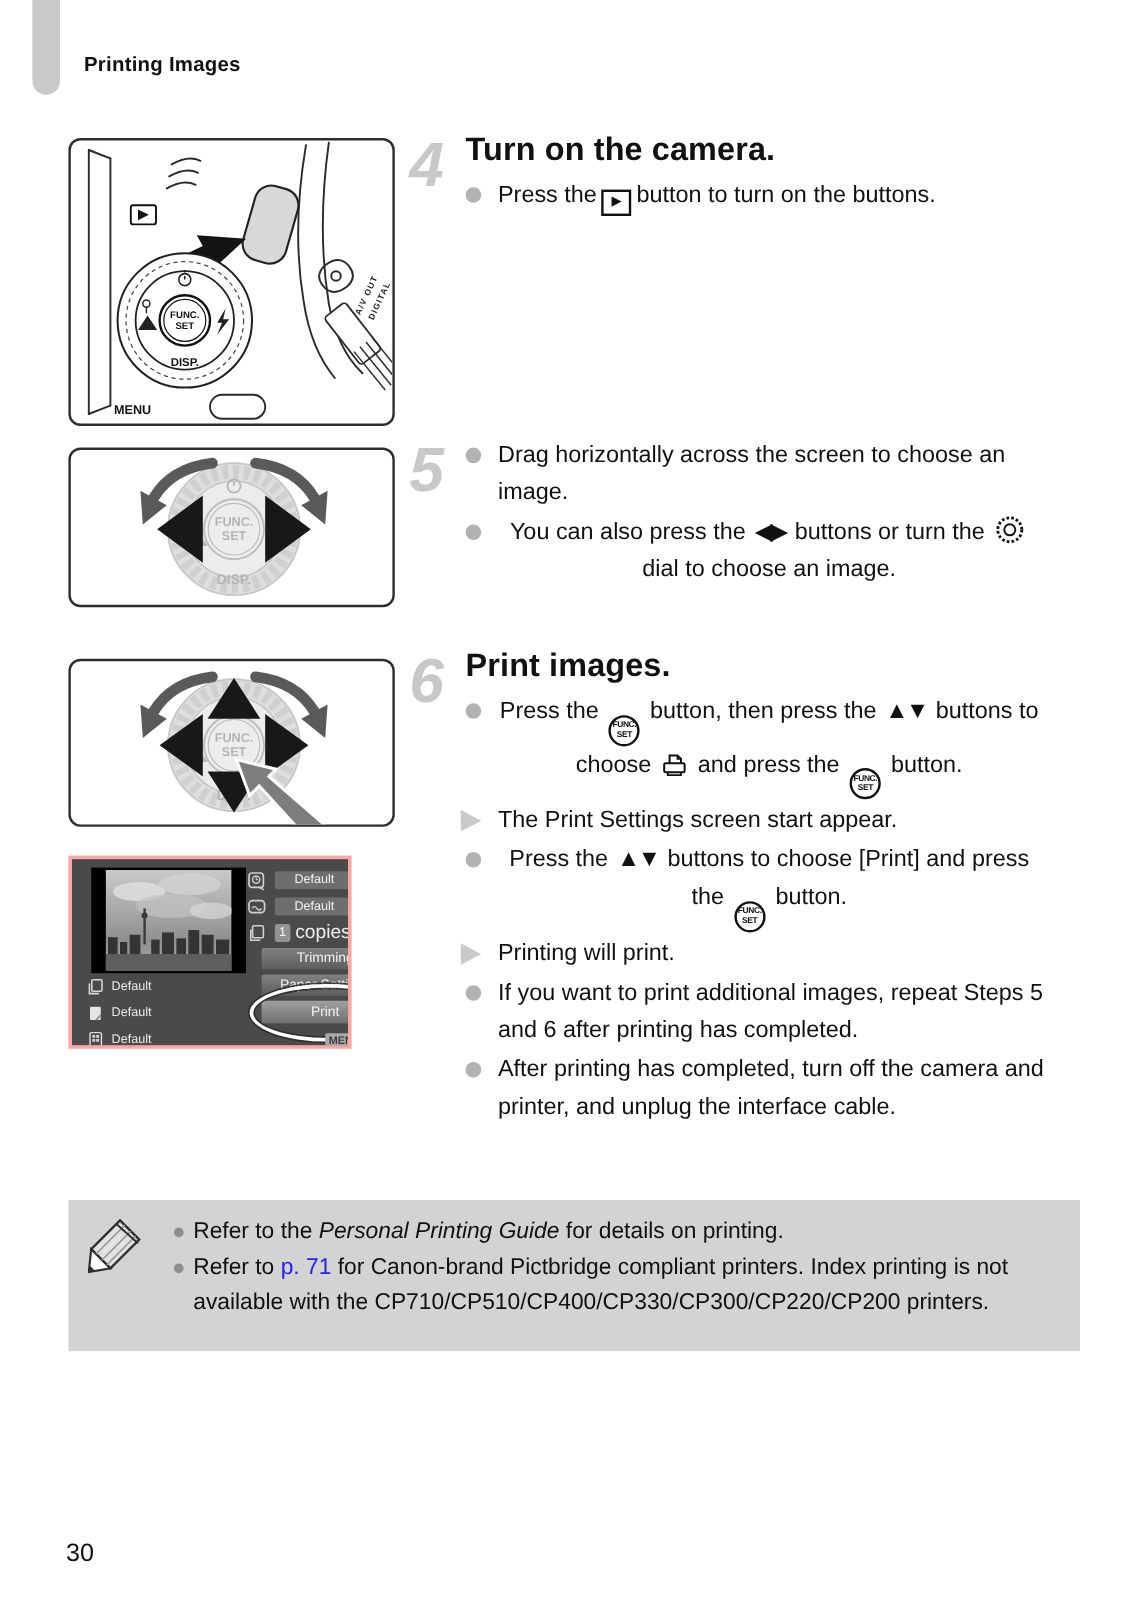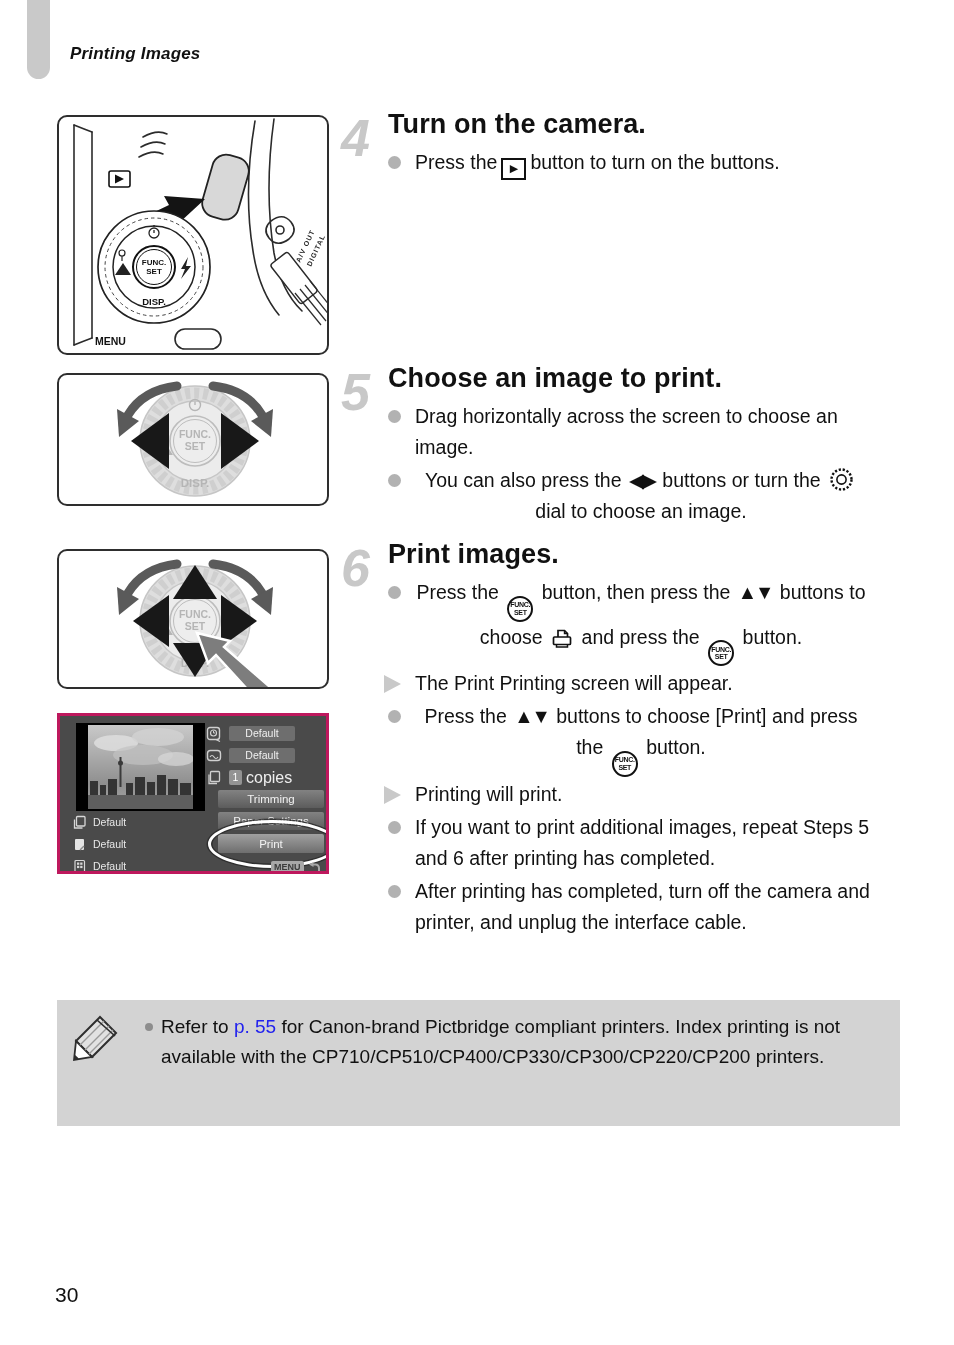--- a/index.html
+++ b/index.html
@@ -3,21 +3,21 @@
 <meta charset="utf-8">
 <style>
   html,body{margin:0;padding:0;}
   body{
     width:954px;height:1345px;position:relative;background:#ffffff;
     font-family:"Liberation Sans", sans-serif;color:#111;overflow:hidden;
   }
   .abs{position:absolute;}
   
   .chapter-tab{left:27px;top:0;width:23px;height:79px;background:#c9c9c9;border-radius:0 0 12px 12px;}
-  .page-header{left:70px;top:44px;font-size:17px;font-weight:bold;letter-spacing:.2px;font-style:italic;}
+  .page-header{left:70px;top:44px;font-size:17px;font-weight:bold;letter-spacing:.2px;}
   
   .fig{background:#fff;border:2px solid #2e2e2e;border-radius:10px;box-sizing:border-box;overflow:hidden;}
   .fig1{left:57px;top:115px;width:272px;height:240px;}
   .fig2{left:57px;top:373px;width:272px;height:133px;}
   .fig3{left:57px;top:549px;width:272px;height:140px;}
   .fig svg{display:block;width:100%;height:100%;}
   
   .step{position:absolute;left:341px;width:575px;}
   .step4{top:110px;}
   .step5{top:364px;}
@@ -41,21 +41,21 @@
   .inlsvg{display:inline-block;vertical-align:-5px;margin:0 3px;}
   
   .notebox{left:57px;top:1000px;width:843px;height:126px;background:#d3d3d3;box-sizing:border-box;}
   .pencil{position:absolute;left:16px;top:14px;}
   .notebox ul{list-style:none;margin:12px 0 0 88px;padding:0;max-width:720px;}
   .notebox li{position:relative;padding-left:16px;font-size:19px;line-height:29.5px;overflow-wrap:break-word;}
   .ndot{position:absolute;left:0;top:11px;width:8px;height:8px;border-radius:50%;background:#8d8d8d;}
   .it{font-style:italic;}
   .link{color:#2222ee;cursor:pointer;}
   
-  .lcd{left:57px;top:713px;width:272px;height:161px;background:#be185d;box-sizing:border-box;padding:3px;}
+  .lcd{left:57px;top:713px;width:236px;height:161px;background:#fca5a5;box-sizing:border-box;padding:3px;}
   .lcd-panel{position:relative;width:100%;height:100%;background:#4a4a4a;overflow:hidden;}
   .thumb{position:absolute;left:16px;top:7px;width:129px;height:88px;background:#000;}
   .thumb svg{position:absolute;left:12px;top:2px;}
   .set-row{position:absolute;height:15px;display:flex;align-items:center;}
   .valbox{width:66px;height:15px;background:#6e6e6e;border-radius:2px;color:#f0f0f0;font-size:10.5px;
           line-height:15px;text-align:center;}
   .cntbox{width:13px;height:15px;background:#939393;border-radius:2px;color:#fff;font-size:10.5px;
           line-height:15px;text-align:center;}
   .copies-lbl{color:#eee;font-size:16px;margin-left:4px;}
   .lcd-btn{position:absolute;left:158px;width:106px;height:18px;border-radius:2px;
@@ -315,21 +315,20 @@
       <span class="bullet"></span>
       <span>Press the</span><span class="pbtn">
           <span>▶</span>
         </span><span>button to turn on the buttons.</span>
     </li>
   </ul>
 </section>
 
 <section class="step step5">
   <div class="step-num">5</div>
-  <h2>Choose an image to print.</h2>
   <ul>
     <li class="w1">
       <span class="bullet"></span>
       <span>Drag horizontally across the screen to choose an image.</span>
     </li>
     <li class="w2">
       <span class="bullet"></span>
       <span>You can also press the</span>
       <span class="tri">◀▶</span>
       <span>buttons or turn the</span>
@@ -364,21 +363,21 @@
       </svg>
       <span>and press the</span>
       <span class="fsicon">
           <span>FUNC.</span>
           <span>SET</span>
         </span>
       <span>button.</span>
     </li>
     <li>
       <span class="resarrow"></span>
-      <span>The Print Printing screen will appear.</span>
+      <span>The Print Settings screen start appear.</span>
     </li>
     <li class="w2">
       <span class="bullet"></span>
       <span>Press the</span>
       <span class="tri">▲▼</span>
       <span>buttons to choose [Print] and press the</span>
       <span class="fsicon">
           <span>FUNC.</span>
           <span>SET</span>
         </span>
@@ -403,18 +402,22 @@
   <svg class="pencil" width="48" height="50" viewBox="0 0 48 50">
     <polygon points="27,3 43,19 19,43 3,27" fill="#e2e2e2" stroke="#2e2e2e" stroke-width="2"></polygon>
     <polygon points="3,27 19,43 1,46" fill="#fff" stroke="#2e2e2e" stroke-width="1.8"></polygon>
     <polygon points="1,46 6,44.8 2.2,41" fill="#2e2e2e"></polygon>
     <path d="M31,7 L7,31 M36,12 L12,36 M40,16 L16,40" stroke="#9a9a9a" stroke-width="1.4"></path>
     <path d="M24,6 L42,22" stroke="#2e2e2e" stroke-width="1.6"></path>
   </svg>
   <ul>
     <li>
       <span class="ndot"></span>
-      <span>Refer to </span><span class="link">p. 55</span><span> for Canon-brand Pictbridge compliant printers. Index printing is not available with the CP710/CP510/CP400/CP330/CP300/CP220/CP200 printers.</span>
+      <span>Refer to the </span><span class="it">Personal Printing Guide</span><span> for details on printing.</span>
+    </li>
+    <li>
+      <span class="ndot"></span>
+      <span>Refer to </span><span class="link">p. 71</span><span> for Canon-brand Pictbridge compliant printers. Index printing is not available with the CP710/CP510/CP400/CP330/CP300/CP220/CP200 printers.</span>
     </li>
   </ul>
 </div>
 
 <div class="abs pagenum">30</div>
 
 </body></html>

